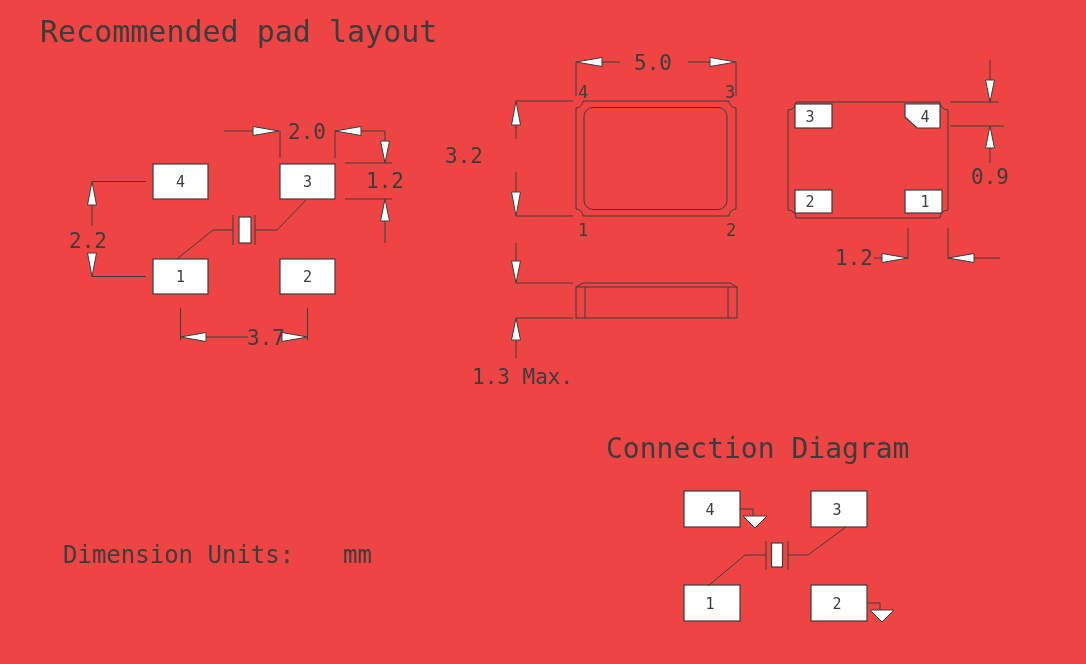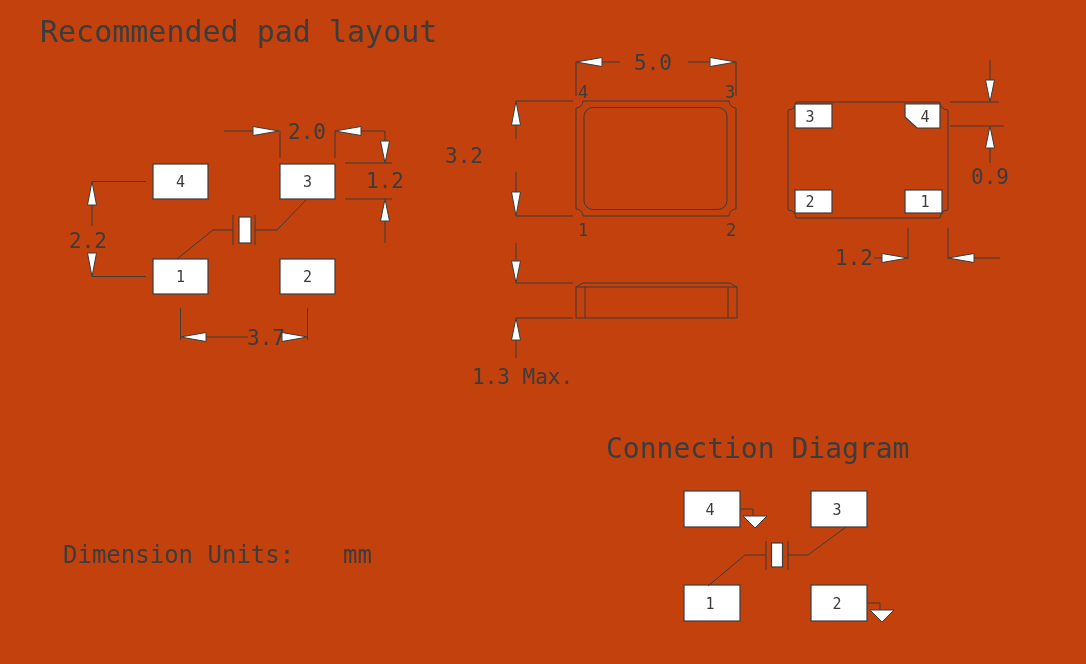--- a/index.html
+++ b/index.html
@@ -1,16 +1,16 @@
 <!DOCTYPE html>
 <html><head>
 <meta charset="utf-8">
 <style>
   html,body { margin:0; padding:0; background:#ffffff; }
-  .stage { position:relative; width:1086px; height:664px; background:#c2410c; overflow:hidden; }
+  .stage { position:relative; width:1086px; height:664px; background:#ef4444; overflow:hidden; }
   svg { display:block; }
   text { font-family:"DejaVu Sans Mono","Liberation Mono",monospace; fill:#3c3c3c; }
   .t-title { font-size:30px; }
   .t-sub   { font-size:28px; }
   .t-dim   { font-size:21px; }
   .t-pin   { font-size:17px; }
   .t-pad   { font-size:15px; }
   .t-foot  { font-size:24px; }
   .ln    { stroke:#3c3c3c; stroke-width:1; fill:none; }
   .box   { stroke:#3c3c3c; stroke-width:1.2; fill:#ffffff; }

